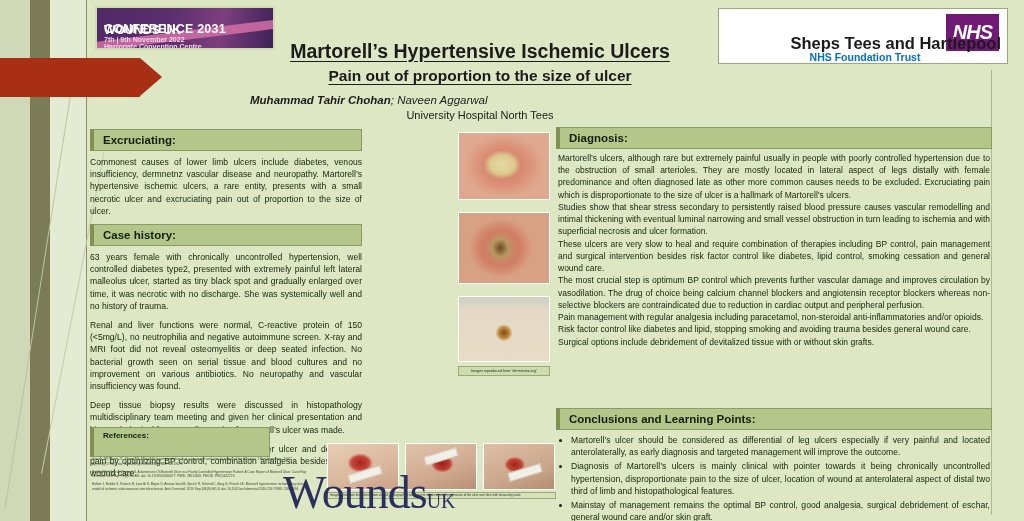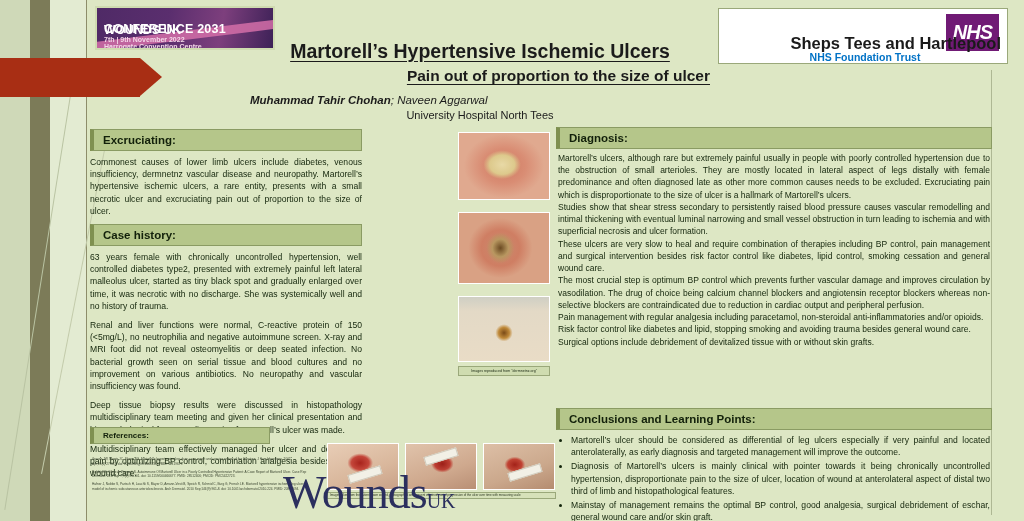--- a/index.html
+++ b/index.html
@@ -89,21 +89,21 @@
   }
 
   
   .title-main {
     position: absolute; left: 250px; top: 40px; width: 460px;
     text-align: center; font-size: 19.5px; font-weight: bold; color: #1b1b1b;
     text-decoration: underline; text-underline-offset: 3px;
   }
   .title-sub {
     position: absolute; left: 250px; top: 67px; width: 460px;
-    text-align: right; font-size: 15.5px; font-weight: bold; color: #1b1b1b;
+    text-align: center; font-size: 15.5px; font-weight: bold; color: #1b1b1b;
     text-decoration: underline; text-underline-offset: 3px;
   }
   .authors {
     position: absolute; left: 250px; top: 94px; width: 460px;
     text-align: left; font-size: 11.5px; color: #1b1b1b; font-style: italic;
   }
   .authors b { font-weight: bold; }
   .affil {
     position: absolute; left: 250px; top: 109px; width: 460px;
     text-align: center; font-size: 11px; color: #1b1b1b;
@@ -242,21 +242,21 @@
   </div>
 
   <div class="sec-head" style="left:90px; top:224px; width:272px;">Case history:</div>
   <div class="body-text" style="left:90px; top:251px; width:272px;">
     <p>63 years female with chronically uncontrolled hypertension, well controlled diabetes type2, presented with extremely painful left lateral malleolus ulcer, started as tiny black spot and gradually enlarged over time, it was necrotic with no discharge. She was systemically well and no history of trauma.</p>
     <p>Renal and liver functions were normal, C-reactive protein of 150 (&lt;5mg/L), no neutrophilia and negative autoimmune screen.  X-ray and MRI foot did not reveal osteomyelitis or deep seated infection. No bacterial growth seen on serial tissue and blood cultures and no improvement on various antibiotics. No neuropathy and vascular insufficiency was found.</p>
     <p>Deep tissue biopsy results were discussed in histopathology multidisciplinary team meeting and given her clinical presentation and histopathological features, diagnosis of Martorell’s ulcer was made.</p>
     <p>Multidisciplinary team effectively managed her ulcer and debilitating pain by optimizing BP control, combination analgesia besides general wound care.</p>
   </div>
 
-  <div class="sec-head" style="left:90px; top:427px; width:180px; padding-top:3px; padding-bottom:3px; font-size:8px;">References:</div>
+  <div class="sec-head" style="left:90px; top:427px; width:180px; padding-top:3px; padding-bottom:16px; font-size:8px;">References:</div>
   <div class="refs-body">
     <div>Graves JW, Morris JC, Sheps SG. Martorell’s hypertensive leg ulcer: case report and concise review of the literature. J Hum Hypertens. 2001 Apr;15(4):279-83. doi: 10.1038/sj.jhh.1001154. PMID: 11319677.</div>
     <div>Rabbit HE, Gibye A, Pomanti S. Autoimmune Of Martorell Ulcer in a Poorly Controlled Hypertensive Patient: A Case Report of Martorell Ulcer. Case Rep Dermatol. 2017 Apr 7;9(1):95-101. doi: 10.1159/000466677. PMID: 28512406; PMCID: PMC5422723.</div>
     <div>Hafner J, Nobbe S, Partsch H, Lauchli S, Mayer D, Amann-Vesti B, Speich R, Schmid C, Burg G, French LE. Martorell hypertensive ischemic leg ulcer: a model of ischemic subcutaneous arteriolosclerosis. Arch Dermatol. 2010 Sep;146(9):961-8. doi: 10.1001/archdermatol.2010.224. PMID: 20855694.</div>
   </div>
 
   <div class="photo ph1"></div>
   <div class="photo ph2"></div>
   <div class="photo ph3"></div>
   <div class="photo-caption">Images reproduced from “dermnetnz.org”</div>

